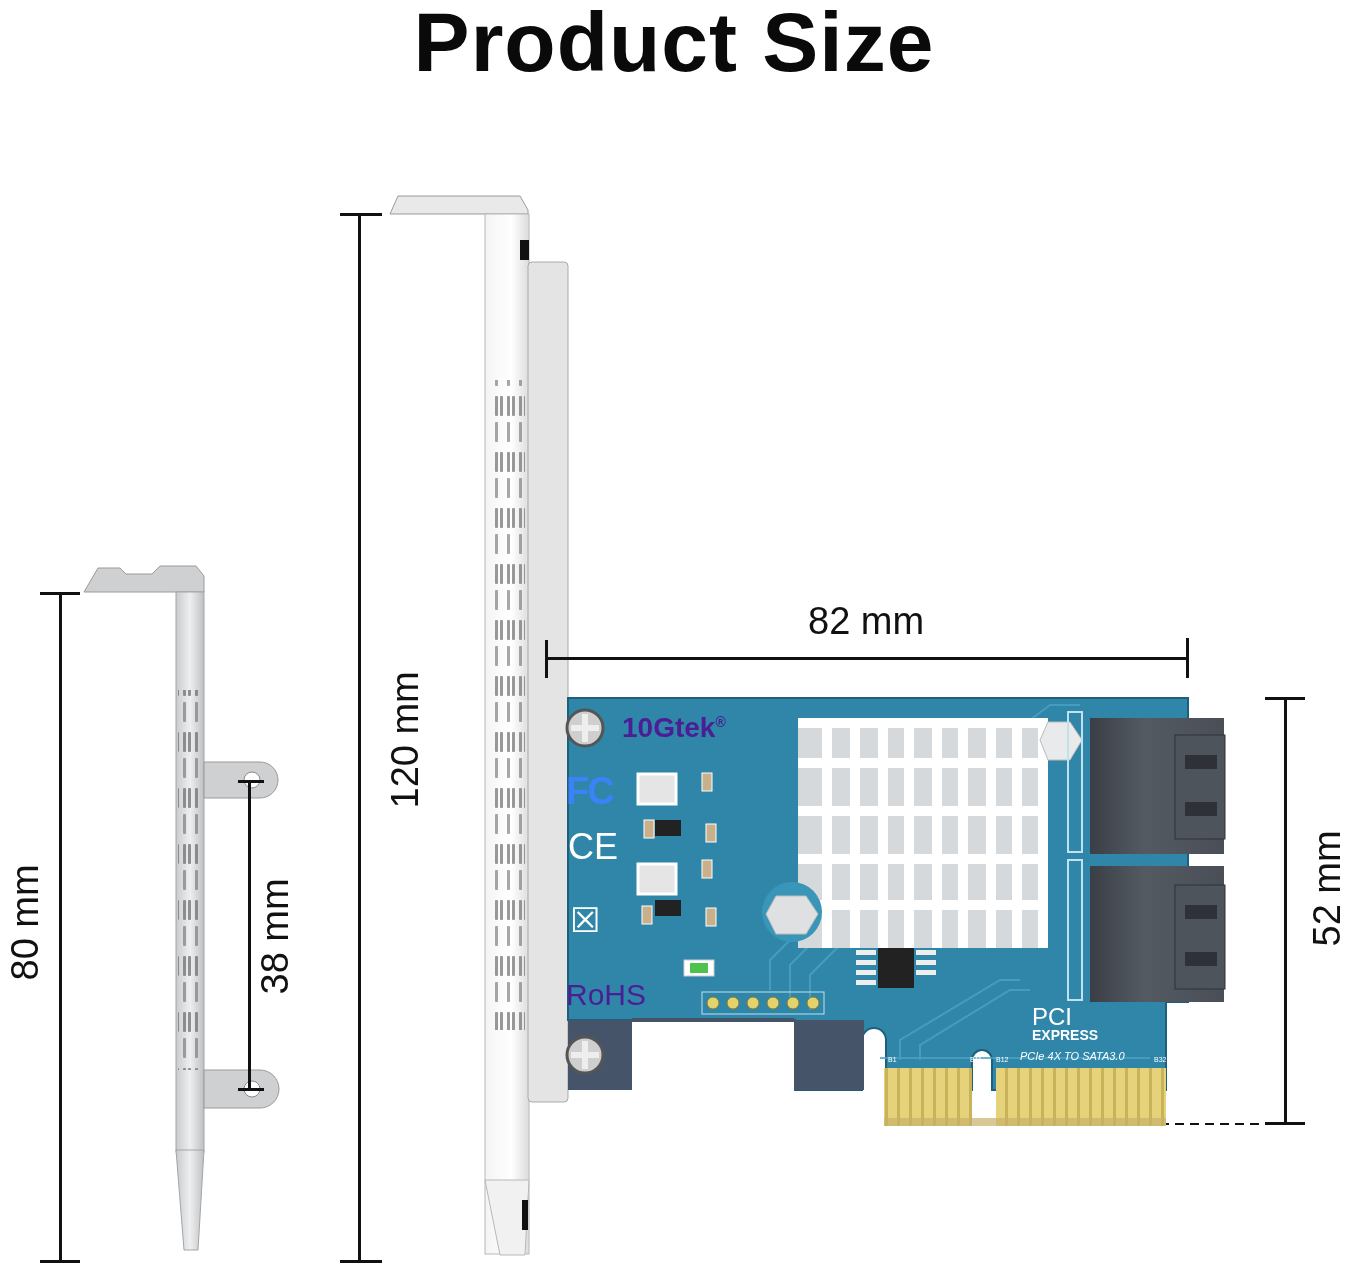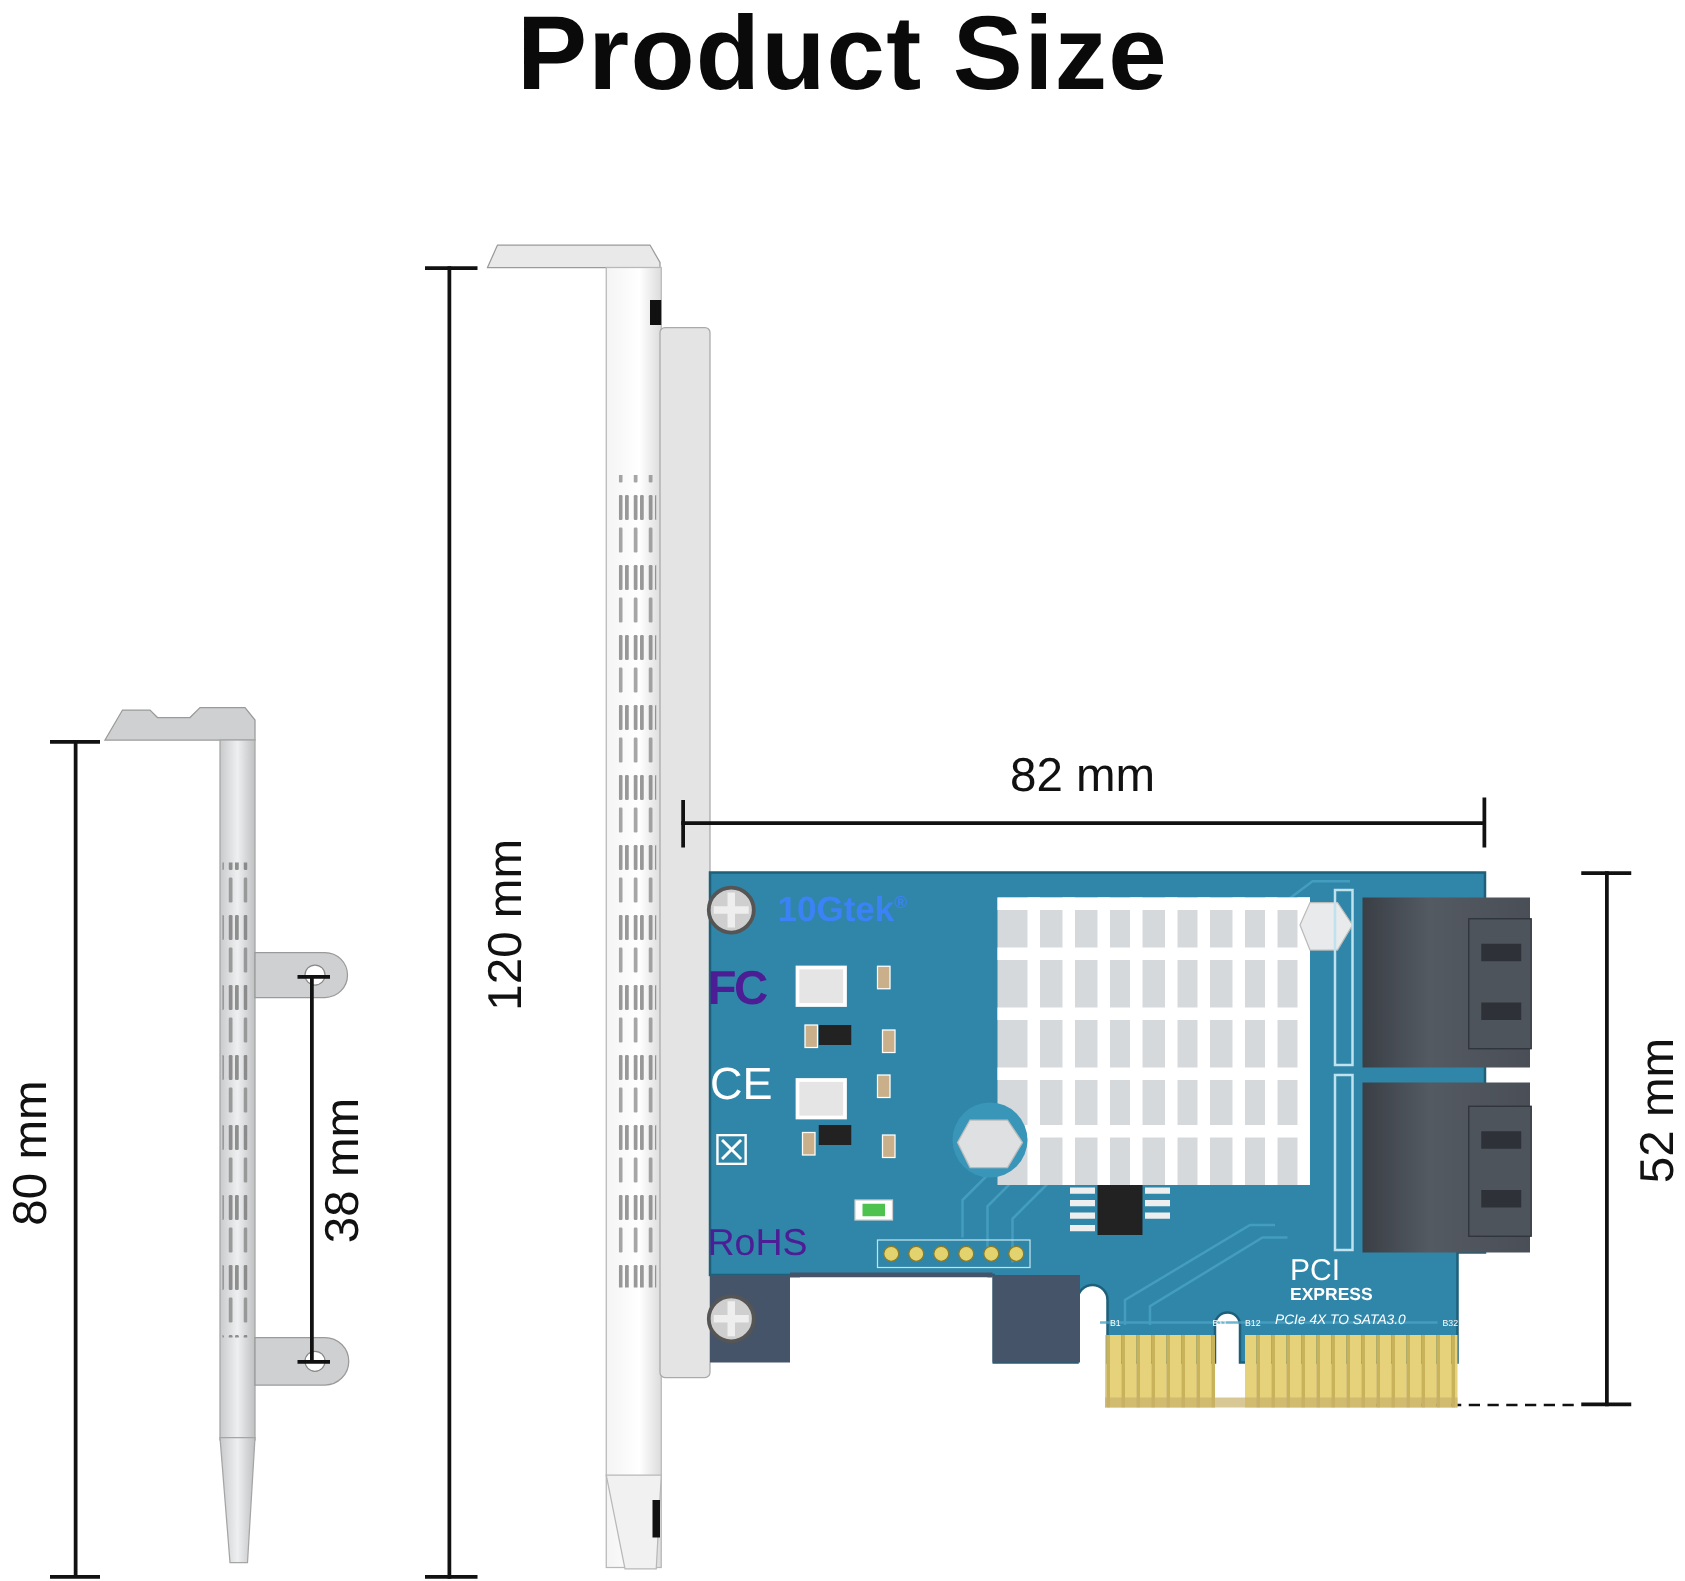--- a/index.html
+++ b/index.html
@@ -194,26 +194,26 @@
     <g>
       <rect x="1068" y="860" width="14" height="140" fill="none" stroke="#bfe2ee" stroke-width="2"></rect>
       <rect x="1090" y="866" width="134" height="136" fill="url(#conn)"></rect>
       <rect x="1175" y="885" width="50" height="104" fill="#4e545c" stroke="#2e3238"></rect>
       <rect x="1185" y="905" width="32" height="14" fill="#2e3238"></rect>
       <rect x="1185" y="952" width="32" height="14" fill="#2e3238"></rect>
     </g>
   </g>
 </svg>
 
-<div class="abs" style="left:622px;top:712px;font-size:28px;font-weight:bold;color:#3b82f6;">
+<div class="abs" style="left:622px;top:712px;font-size:28px;font-weight:bold;color:#4c1d95;">
   <span>10Gtek</span><sup style="font-size:14px;">®</sup>
 </div>
 
-<div class="abs" style="left:566px;top:770px;font-size:38px;font-weight:bold;color:#4c1d95;letter-spacing:-2px;">FC</div>
-<div class="abs" style="left:568px;top:826px;font-size:36px;color:#fff;margin-top:20px;">CE</div>
+<div class="abs" style="left:566px;top:770px;font-size:38px;font-weight:bold;color:#3b82f6;letter-spacing:-2px;">FC</div>
+<div class="abs" style="left:568px;top:826px;font-size:36px;color:#fff;">CE</div>
 <div class="abs" style="left:570px;top:900px;font-size:34px;color:#fff;">☒</div>
 <div class="abs" style="left:566px;top:978px;font-size:30px;color:#4c1d95;">RoHS</div>
 
 <div class="abs" style="left:1032px;top:1006px;color:#fff;">
   <div style="font-size:24px;line-height:22px;">PCI</div>
   <div style="font-size:14px;font-weight:bold;line-height:14px;">EXPRESS</div>
 </div>
 <div class="abs" style="left:1020px;top:1050px;font-size:11px;font-style:italic;color:#fff;">PCIe 4X TO SATA3.0</div>
 
 <div class="abs" style="left:888px;top:1056px;font-size:7px;color:#fff;">B1</div>

